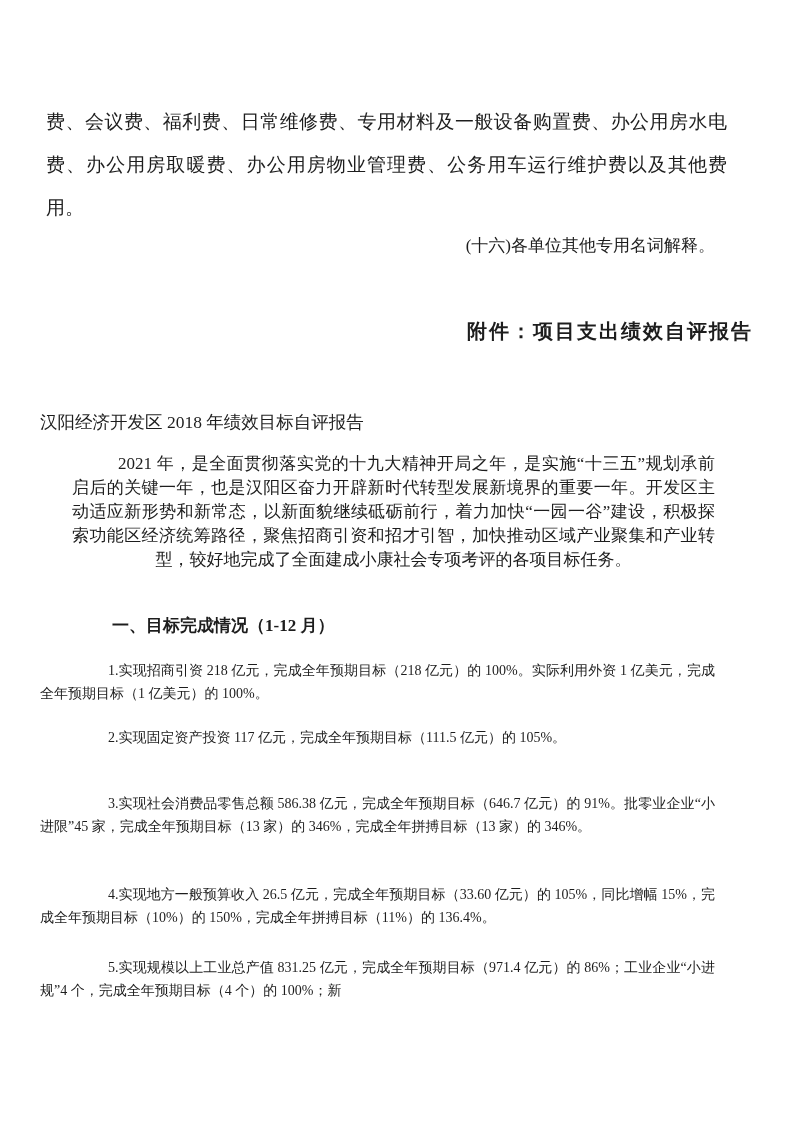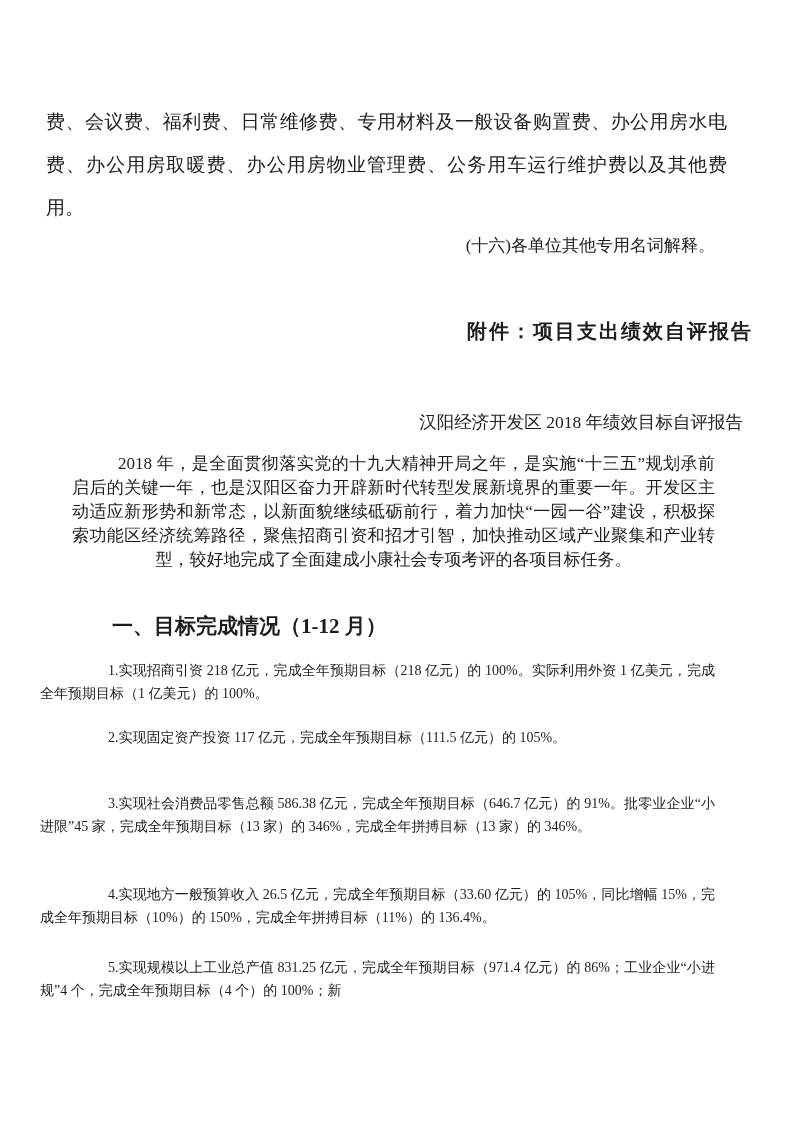--- a/index.html
+++ b/index.html
@@ -32,32 +32,32 @@
     text-align:right;
   }
   .attachment-line{
     left:100px;right:40px;top:318px;
     font-size:20px;line-height:27px;
     font-weight:bold;letter-spacing:2px;text-align:right;
   }
   .report-title{
     left:40px;right:50px;top:410px;
     font-size:17.5px;line-height:25px;
-    font-weight:normal;text-align:right;
+    font-weight:normal;text-align:left;
   }
   .intro-para{
     left:72px;right:78px;top:452px;
     font-size:17px;line-height:24px;
     text-indent:46px;
     text-align:justify;
     text-align-last:center;
   }
   .section-heading{
     left:40px;right:78px;top:614px;
-    font-size:21px;line-height:24px;
+    font-size:17px;line-height:24px;
     font-weight:bold;text-indent:72px;
   }
   .report-item{
     left:40px;right:78px;
     font-size:14px;line-height:23px;
     text-indent:68px;
     text-align:justify;
   }
   .item-1{top:659px;}
   .item-2{top:726px;}
@@ -71,21 +71,21 @@
 <div class="page">
 
   <p class="para-expenses">费、会议费、福利费、日常维修费、专用材料及一般设备购置费、办公用房水电费、办公用房取暖费、办公用房物业管理费、公务用车运行维护费以及其他费用。</p>
 
   <p class="para-sixteen">(十六)各单位其他专用名词解释。</p>
 
   <p class="attachment-line">附件：项目支出绩效自评报告</p>
 
   <h1 class="report-title">汉阳经济开发区 2018 年绩效目标自评报告</h1>
 
-  <p class="intro-para">2018 年，是全面贯彻落实党的十九大精神开局之年，是实施“十三五”规划承前启后的关键一年，也是汉阳区奋力开辟新时代转型发展新境界的重要一年。开发区主动适应新形势和新常态，以新面貌继续砥砺前行，着力加快“一园一谷”建设，积极探索功能区经济统筹路径，聚焦招商引资和招才引智，加快推动区域产业聚集和产业转型，较好地完成了全面建成小康社会专项考评的各项目标任务。</p>
+  <p class="intro-para">2021 年，是全面贯彻落实党的十九大精神开局之年，是实施“十三五”规划承前启后的关键一年，也是汉阳区奋力开辟新时代转型发展新境界的重要一年。开发区主动适应新形势和新常态，以新面貌继续砥砺前行，着力加快“一园一谷”建设，积极探索功能区经济统筹路径，聚焦招商引资和招才引智，加快推动区域产业聚集和产业转型，较好地完成了全面建成小康社会专项考评的各项目标任务。</p>
 
   <h2 class="section-heading">一、目标完成情况（1-12 月）</h2>
 
   <p class="report-item item-1">1.实现招商引资 218 亿元，完成全年预期目标（218 亿元）的 100%。实际利用外资 1 亿美元，完成全年预期目标（1 亿美元）的 100%。</p>
 
   <p class="report-item item-2">2.实现固定资产投资 117 亿元，完成全年预期目标（111.5 亿元）的 105%。</p>
 
   <p class="report-item item-3">3.实现社会消费品零售总额 586.38 亿元，完成全年预期目标（646.7 亿元）的 91%。批零业企业“小进限”45 家，完成全年预期目标（13 家）的 346%，完成全年拼搏目标（13 家）的 346%。</p>
 
   <p class="report-item item-4">4.实现地方一般预算收入 26.5 亿元，完成全年预期目标（33.60 亿元）的 105%，同比增幅 15%，完成全年预期目标（10%）的 150%，完成全年拼搏目标（11%）的 136.4%。</p>

